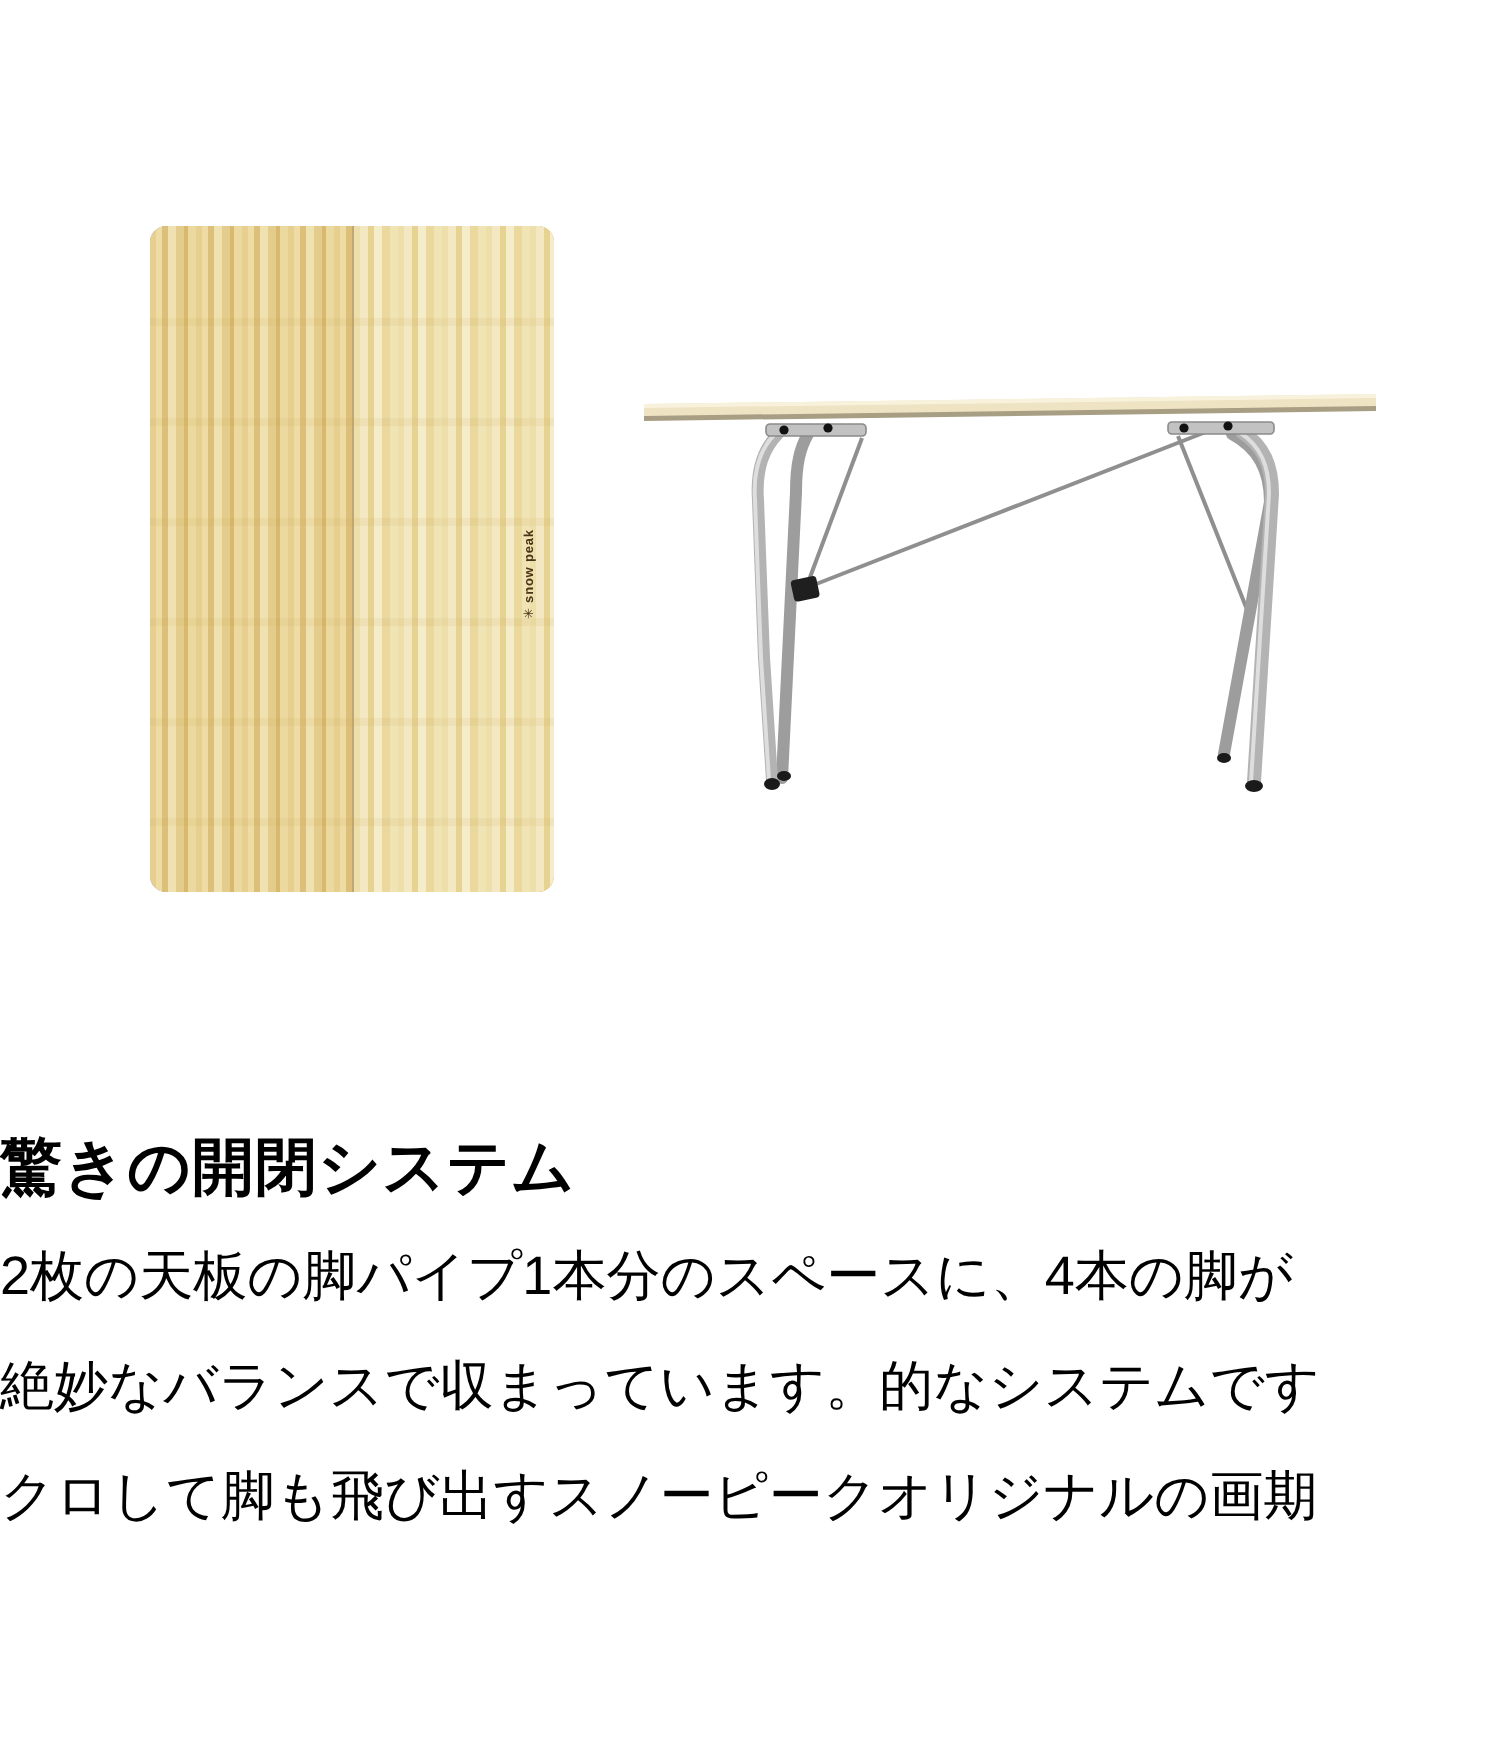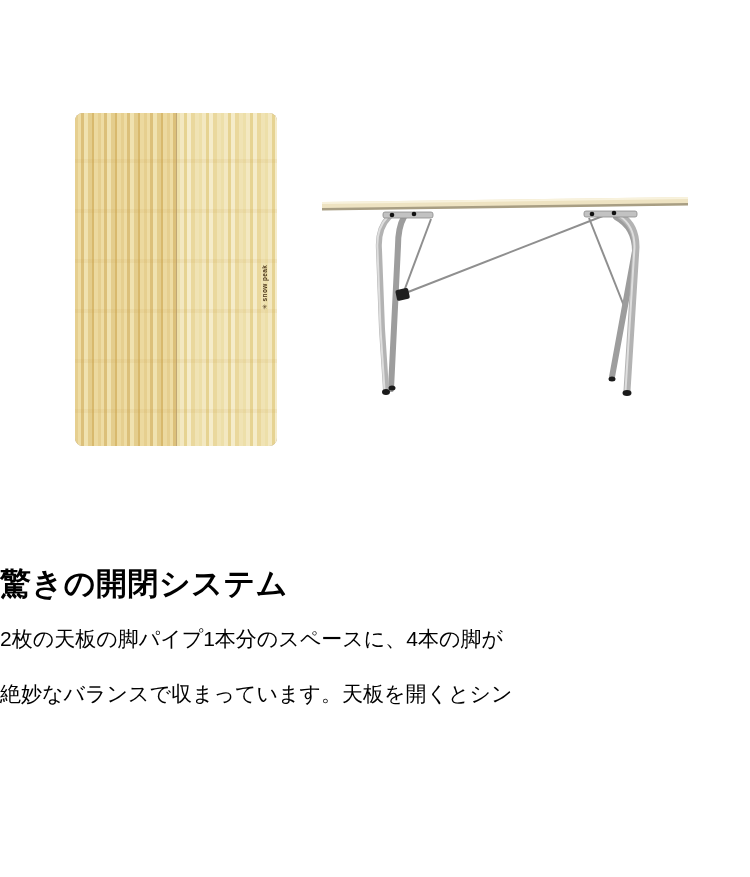--- a/index.html
+++ b/index.html
@@ -92,21 +92,21 @@
   }
   .description h2 {
     margin: 0;
     font-size: 31px;
     line-height: 55px;
     font-weight: bold;
     letter-spacing: .5px;
     white-space: nowrap;
   }
   .description .line {
-    font-size: 21px;
+    font-size: 27px;
     line-height: 55px;
     white-space: nowrap;
   }
 </style>
 </head>
 <body>
 
 <div class="stage">
 
   <div class="board">
@@ -161,16 +161,17 @@
     <g>
       <polygon points="322,189 688,184 688,192 322,197" fill="#eee3c2"></polygon>
       <polygon points="322,189 688,184 688,186 322,191" fill="#f8f2dd"></polygon>
       <polygon points="322,195 688,190 688,192.5 322,197.5" fill="#a89e83"></polygon>
     </g>
   </svg>
 
   <div class="description">
     <h2>驚きの開閉システム</h2>
     <div class="line">2枚の天板の脚パイプ1本分のスペースに、4本の脚が</div>
-    <div class="line">絶妙なバランスで収まっています。天板を開くとシン</div>
+    <div class="line">絶妙なバランスで収まっています。的なシステムです</div>
+    <div class="line">クロして脚も飛び出すスノーピークオリジナルの画期</div>
   </div>
 
 </div>
 
 </body></html>

